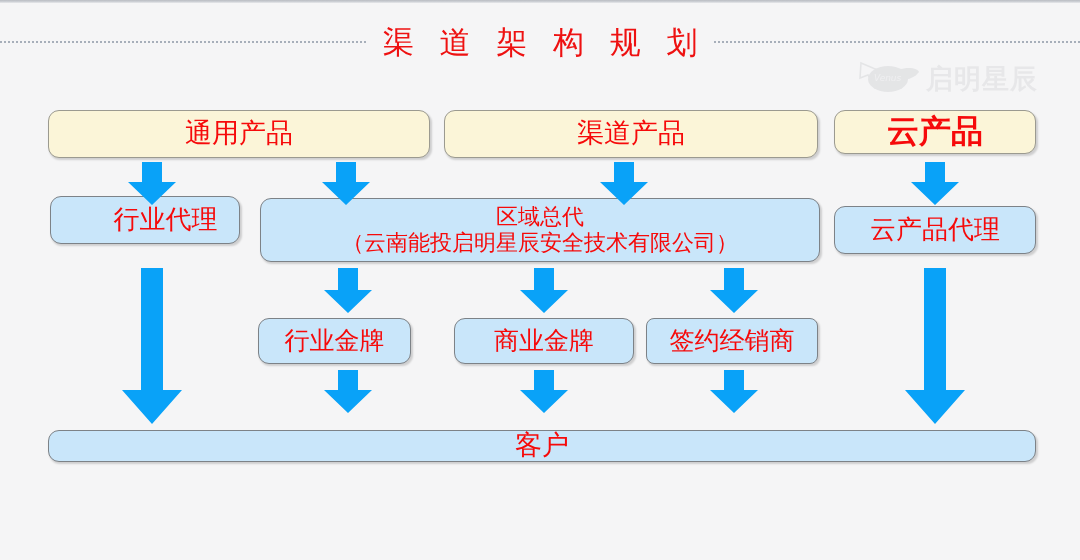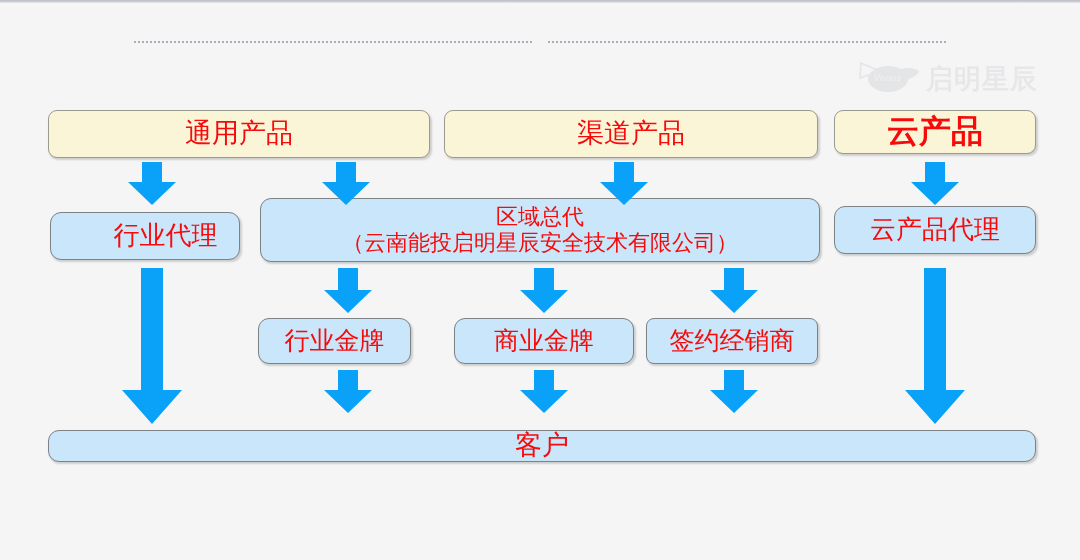--- a/index.html
+++ b/index.html
@@ -76,31 +76,31 @@
     border-radius: 11px;
     border: 1.4px solid #8d8f93;
     display: flex;
     align-items: center;
     justify-content: center;
     text-align: center;
     color: #f60a0a;
     line-height: 1.18;
     box-shadow: 1.5px 2px 2px rgba(0,0,0,.16);
   }
-  .node.cream { background: #fbf5d8; border-color: #9b9a90; border-radius: 9px; }
+  .node.cream { background: #fbf5d8; border-color: #9b9a90; }
   .node.blue  { background: #c9e6fa; border-color: #7d8287; }
   .node .nlabel { display: block; white-space: pre-line; }
 
   
   #node-general  { left: 48px;  top: 110px; width: 382px; height: 48px; font-size: 27px; }
   #node-channel  { left: 444px; top: 110px; width: 374px; height: 48px; font-size: 27px; text-align: center; }
   #node-cloud    { left: 834px; top: 110px; width: 202px; height: 44px; font-size: 32px; font-weight: bold; }
 
   
-  #node-industry-agent { left: 50px;  top: 212px; width: 190px; height: 48px; font-size: 26px; padding-left: 41px; }
+  #node-industry-agent { left: 50px;  top: 196px; width: 190px; height: 48px; font-size: 26px; padding-left: 41px; }
   #node-regional       { left: 260px; top: 198px; width: 560px; height: 64px; font-size: 22px; }
   #node-cloud-agent    { left: 834px; top: 206px; width: 202px; height: 48px; font-size: 26px; }
 
   
   #node-industry-gold { left: 258px; top: 318px; width: 153px; height: 46px; font-size: 25px; }
   #node-business-gold { left: 454px; top: 318px; width: 180px; height: 46px; font-size: 25px; justify-content: center; }
   #node-dealer        { left: 646px; top: 318px; width: 172px; height: 46px; font-size: 25px; border-radius: 8px; }
 
   
   #node-customer { left: 48px; top: 430px; width: 988px; height: 32px; font-size: 27px; }
@@ -109,20 +109,21 @@
   .arrow { position: absolute; }
   .arrow svg { display: block; }
 </style>
 </head>
 <body>
 
 <div id="top-rule"></div>
 
 <div id="title-band">
   <div class="title-dash" id="dash-left"></div>
+  <div id="slide-title">渠 道 架 构 规 划</div>
   <div class="title-dash" id="dash-right"></div>
 </div>
 
 <div id="watermark">
   <span class="wm-mark">
     <svg width="62" height="40" viewBox="0 0 62 40">
       <ellipse cx="30" cy="22" rx="20" ry="13" fill="#bfc1c4"></ellipse>
       <path d="M40 13 C52 9 60 12 61 15 C56 22 46 24 40 22 Z" fill="#bfc1c4"></path>
       <path d="M3 6 L22 14 L14 16 L18 30 L10 18 L2 21 Z" fill="none" stroke="#bfc1c4" stroke-width="1.6"></path>
       <text x="16" y="24" font-family="DejaVu Sans, sans-serif" font-size="9" font-style="italic" fill="#e3e4e6">Venus</text>

